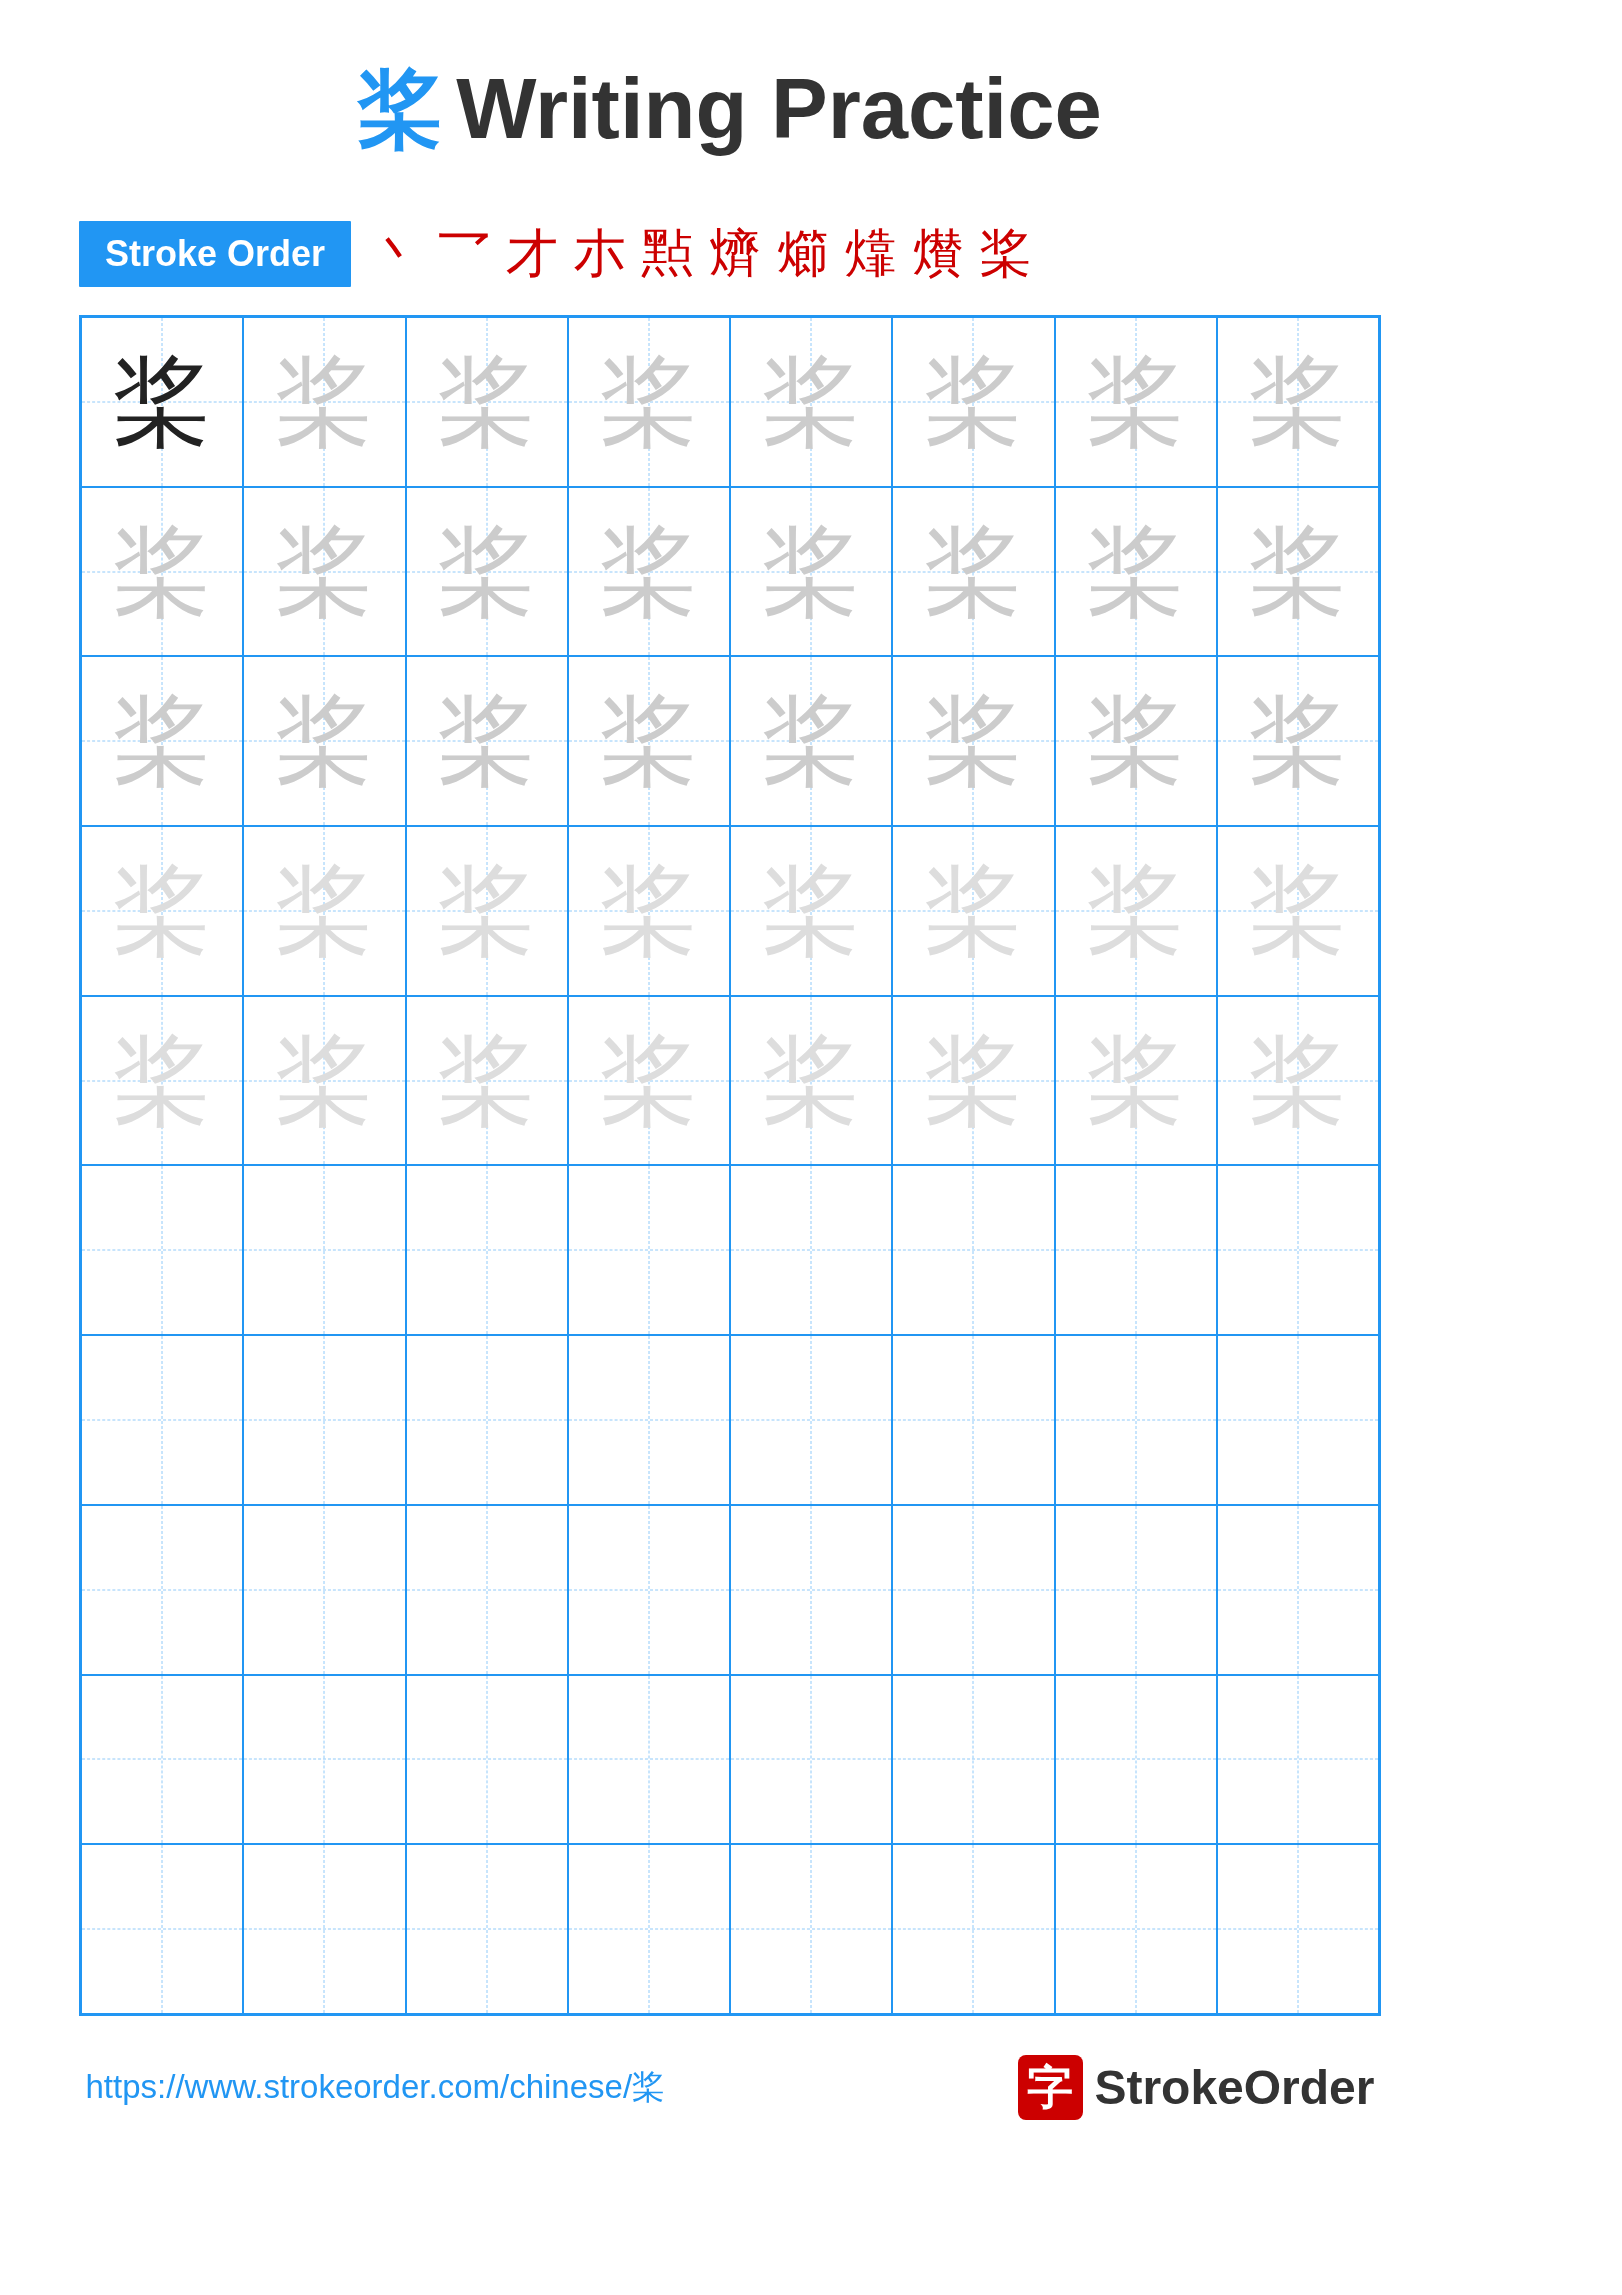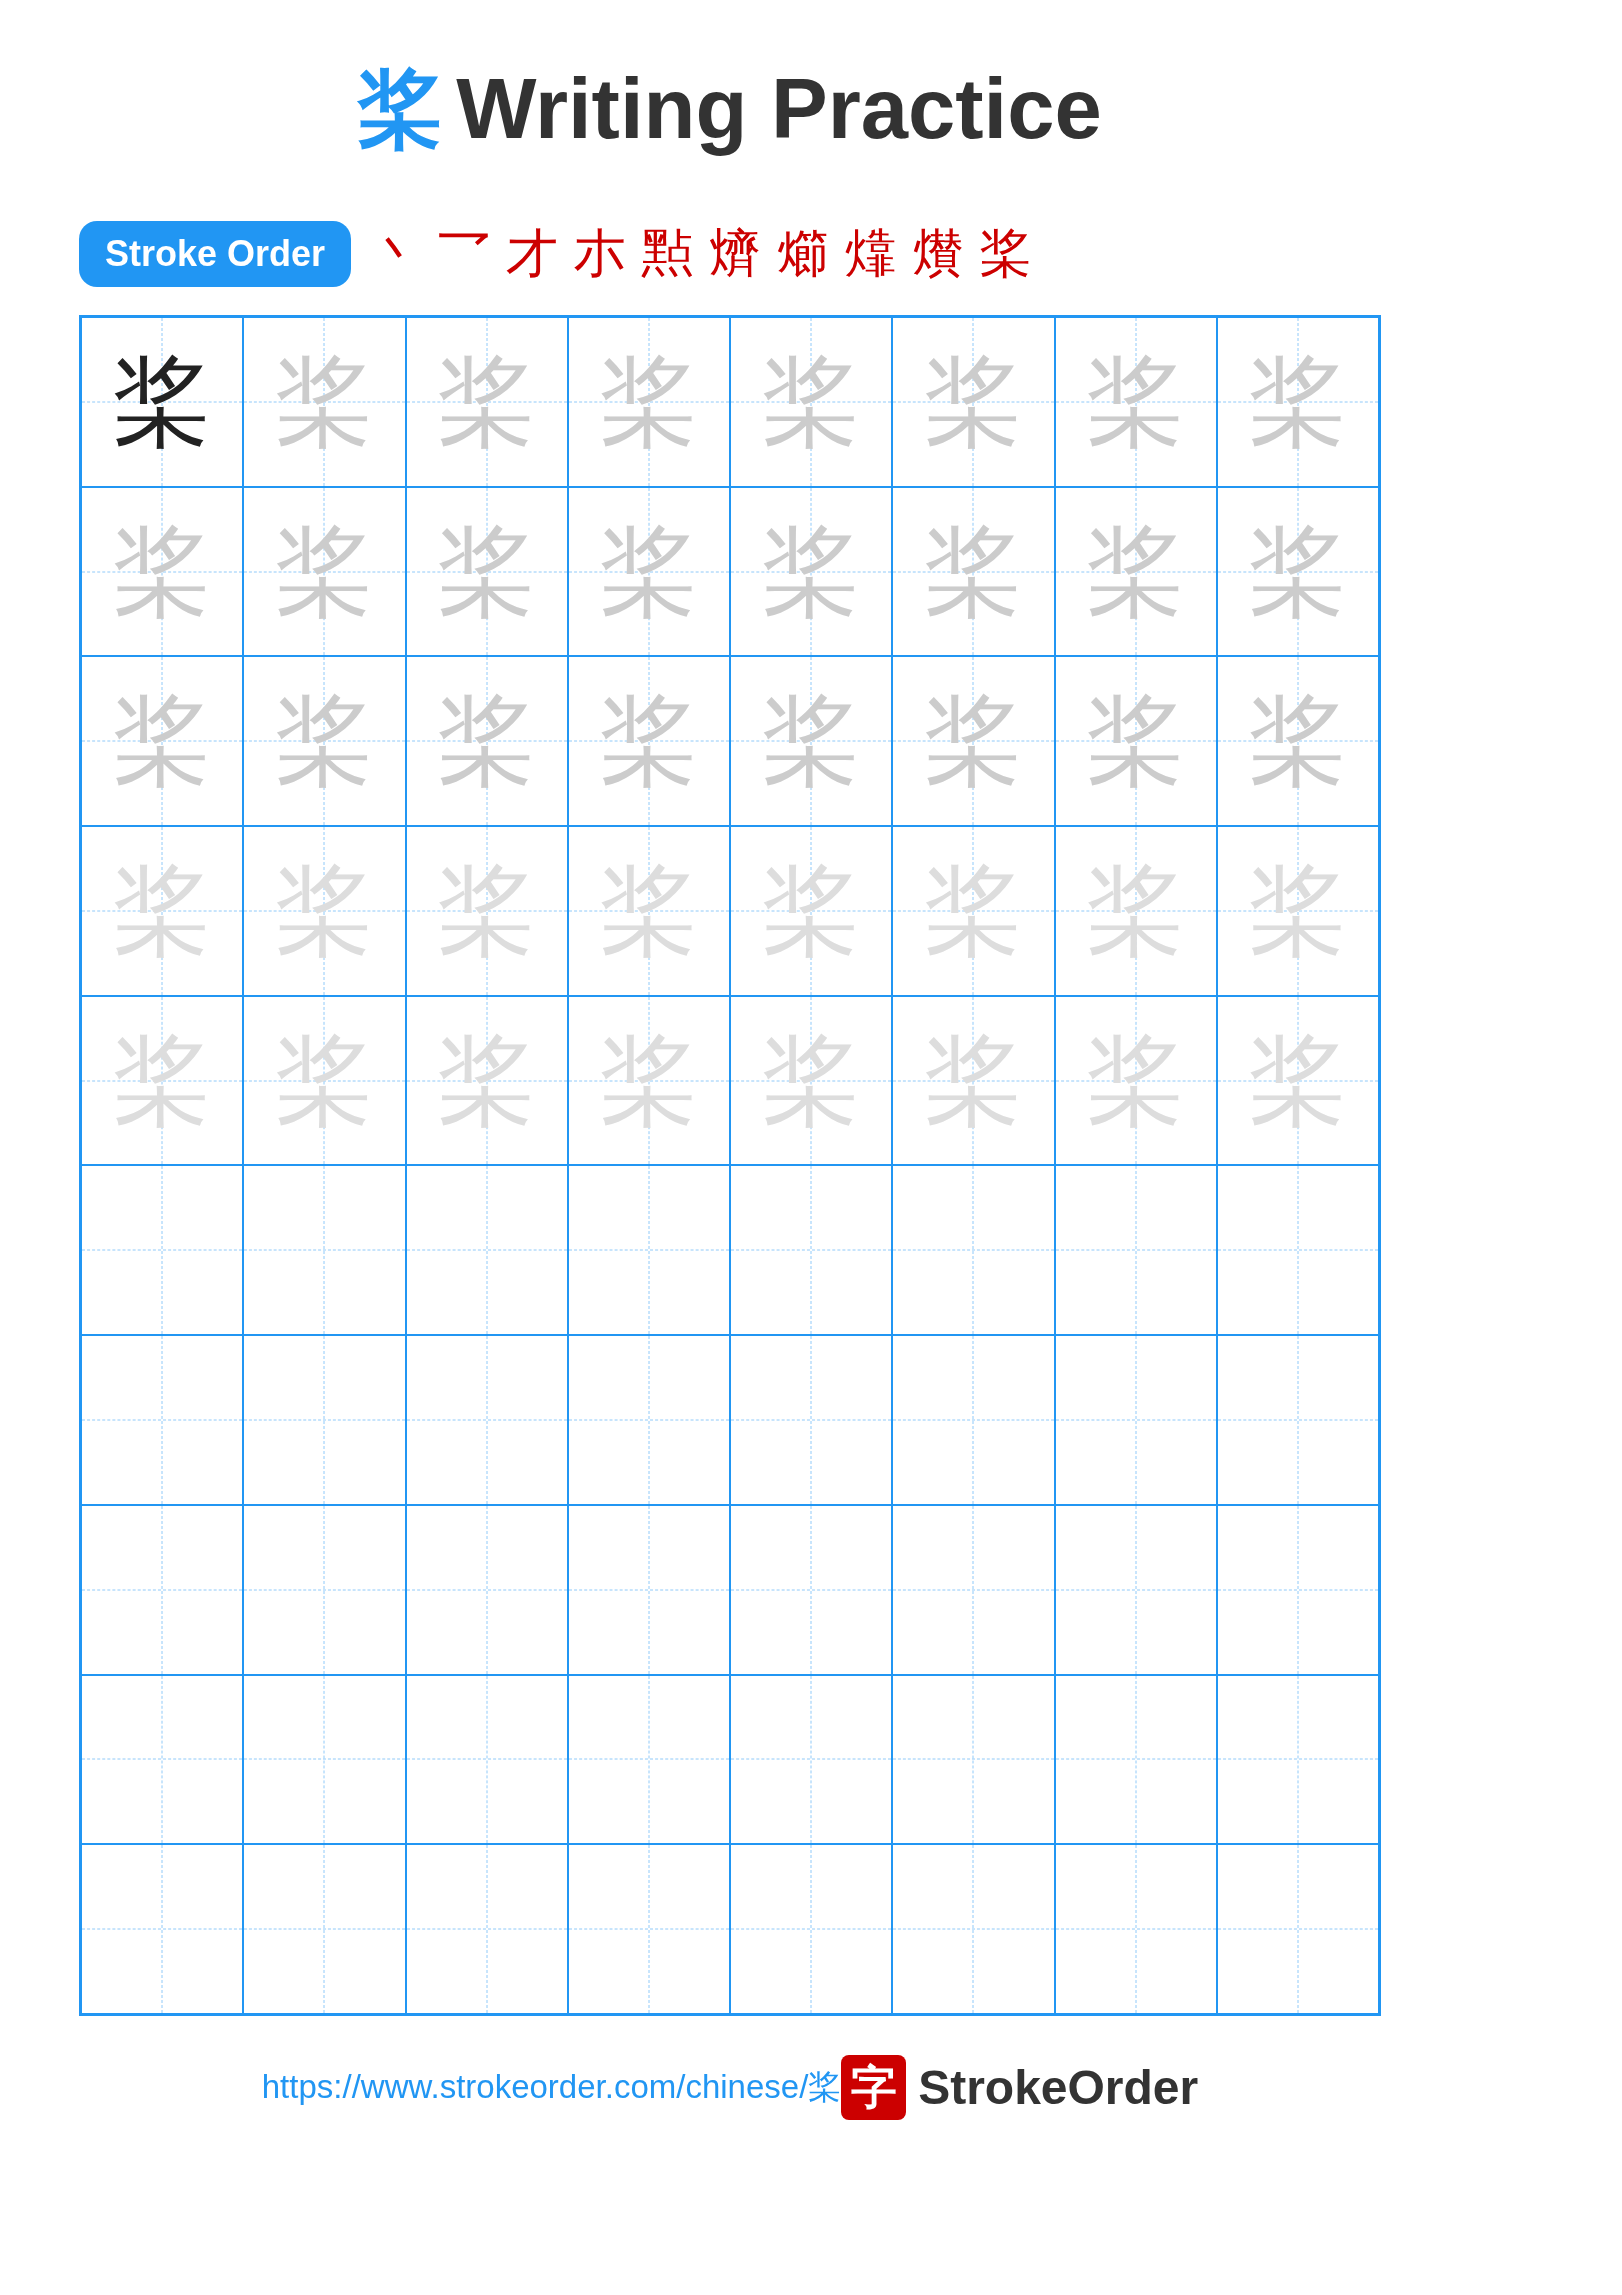--- a/index.html
+++ b/index.html
@@ -40,21 +40,21 @@
       margin-bottom: 26px;
       gap: 19.6px;
     }
 
     .stroke-order-badge {
       background: #2196F3;
       color: #fff;
       font-size: 36px;
       font-weight: bold;
       padding: 11.8px 26px;
-      border-radius: 18px;
+      border-radius: 1px;
       font-family: Arial, sans-serif;
       white-space: nowrap;
     }
 
     .stroke-sequence {
       display: flex;
       align-items: center;
       gap: 15.7px;
       font-size: 52px;
       color: #333;
@@ -121,21 +121,21 @@
       color: #ccc;
     }
 
     .char-lighter {
       color: #ddd;
     }
 
     
     .footer {
       display: flex;
-      justify-content: center;
+      justify-content: space-between;
       align-items: center;
       margin-top: 39px;
       padding: 0 6.5px;
     }
 
     .footer-url {
       font-size: 33px;
       color: #2196F3;
       font-family: Arial, sans-serif;
     }

